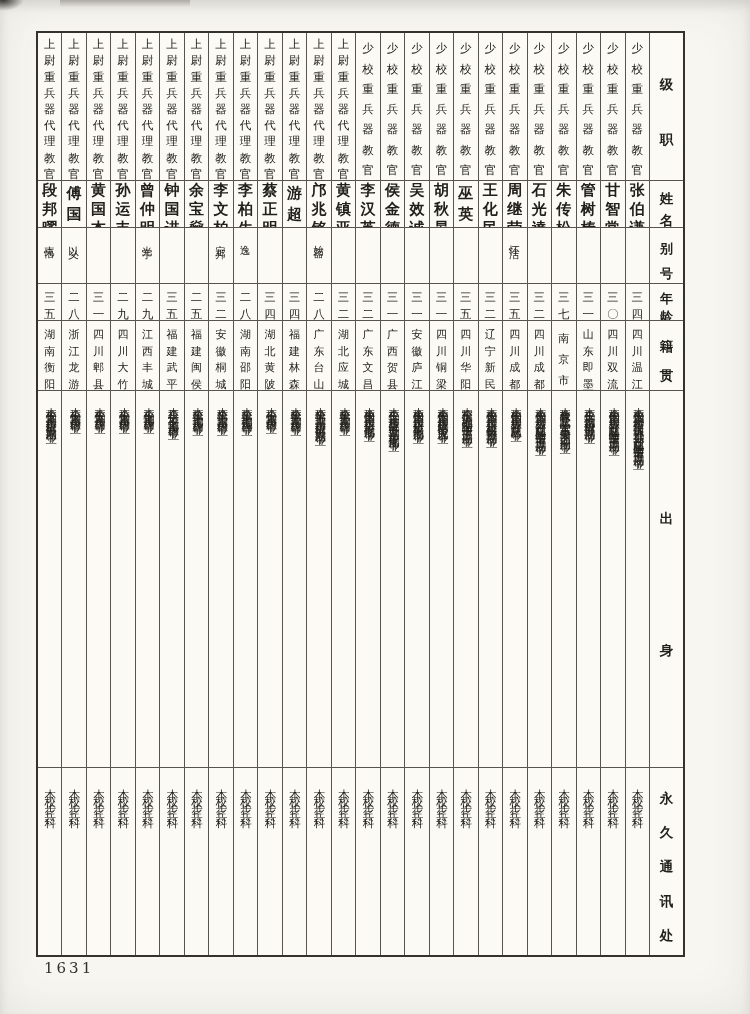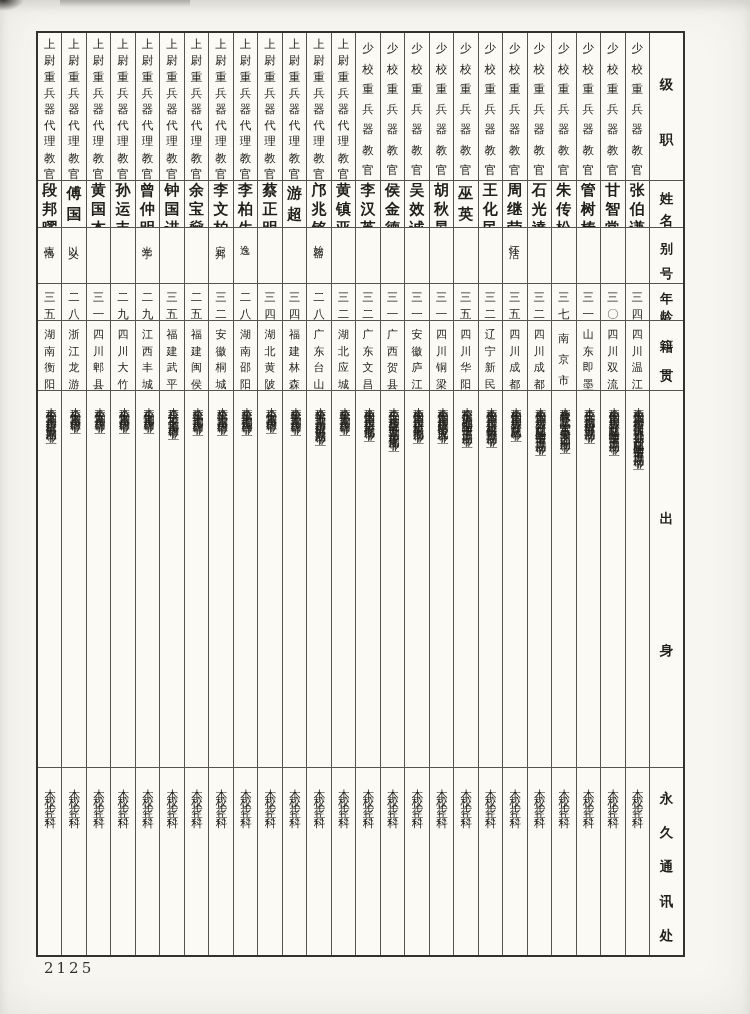--- a/index.html
+++ b/index.html
@@ -1203,13 +1203,13 @@
       </div>
       <div class="cell r-origin">
         <span class="vrun origin-text">本校十五期步科校尉班六期毕业</span>
       </div>
       <div class="cell r-addr">
         <span class="vrun addr-text">本校步兵科</span>
       </div>
     </div>
   </div>
 
-<div class="page-number">2125</div>
+<div class="page-number">1631</div>
 
 </body></html>

